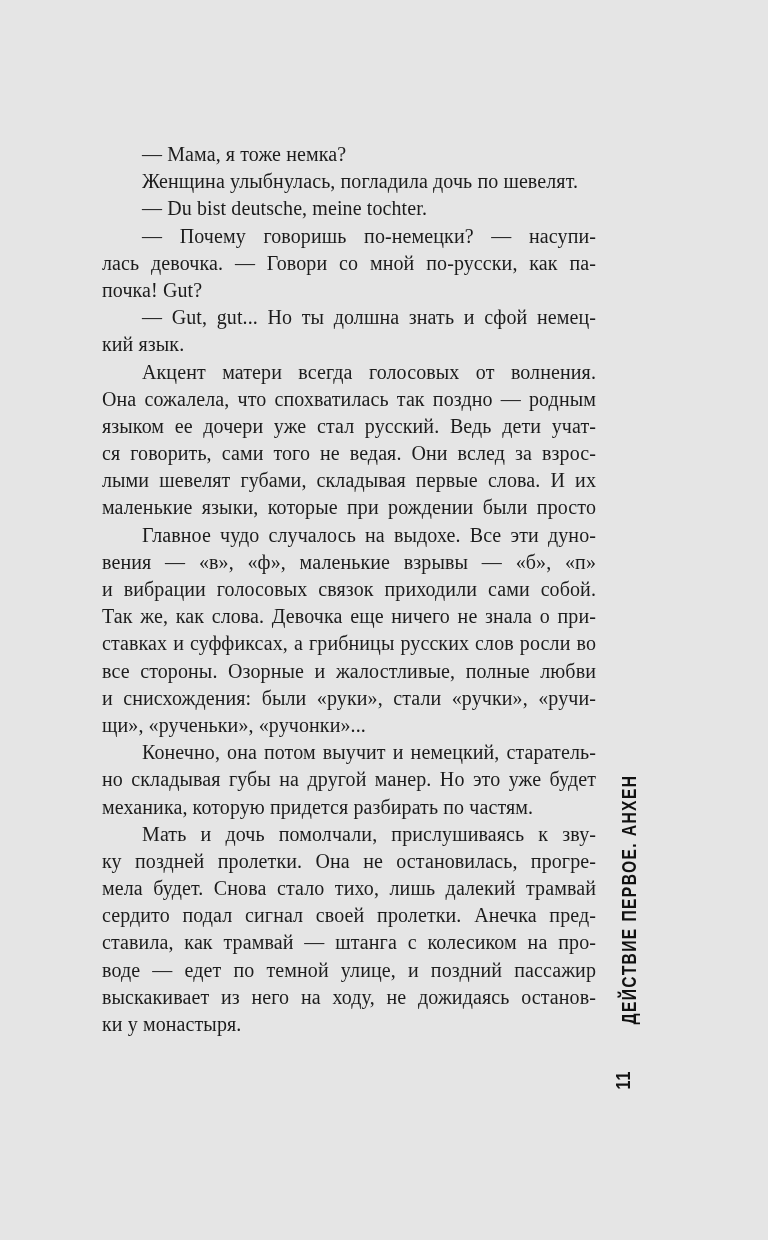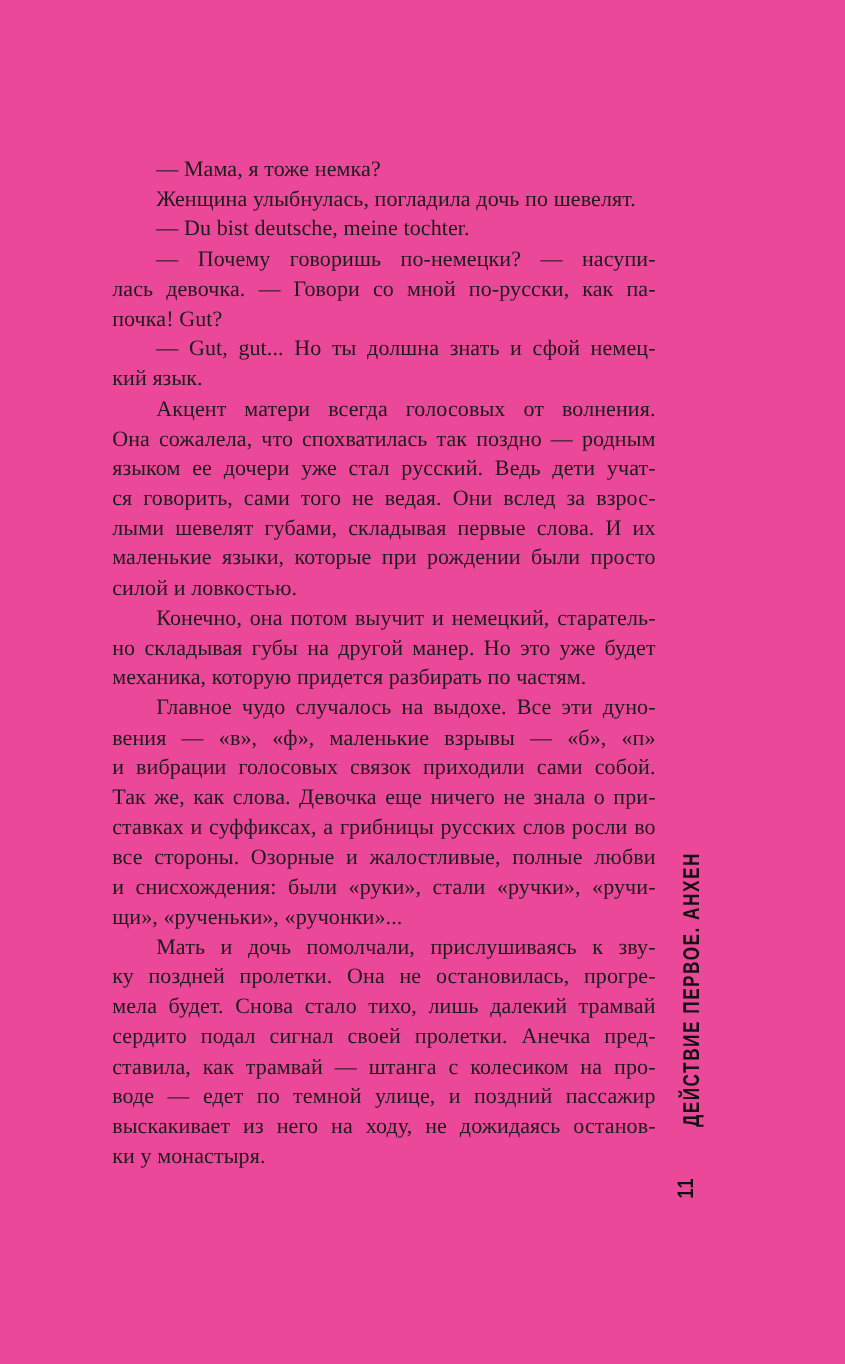--- a/index.html
+++ b/index.html
@@ -1,20 +1,20 @@
 <!DOCTYPE html>
 <html><head>
 <meta charset="utf-8">
 <style>
   html, body { margin: 0; padding: 0; background: #ffffff; }
   .page {
     position: relative;
     width: 768px;
     height: 1240px;
-    background: #ec4899;
+    background: #e5e5e5;
     overflow: hidden;
     font-family: "Liberation Serif", serif;
     color: #1c1c1c;
   }
   .text-block {
     position: absolute;
     left: 102px;
     top: 141px;
     width: 494px;
     font-size: 20px;
@@ -85,36 +85,35 @@
         <div class="line first">— Gut, gut... Но ты долшна знать и сфой немец-</div>
         <div class="line last">кий язык.</div>
       </div>
       <div class="paragraph">
         <div class="line first">Акцент матери всегда голосовых от волнения.</div>
         <div class="line">Она сожалела, что спохватилась так поздно — родным</div>
         <div class="line">языком ее дочери уже стал русский. Ведь дети учат-</div>
         <div class="line">ся говорить, сами того не ведая. Они вслед за взрос-</div>
         <div class="line">лыми шевелят губами, складывая первые слова. И их</div>
         <div class="line">маленькие языки, которые при рождении были просто</div>
-        <div class="line last">силой и ловкостью.</div>
-      </div>
-      <div class="paragraph">
-        <div class="line first">Конечно, она потом выучит и немецкий, старатель-</div>
-        <div class="line">но складывая губы на другой манер. Но это уже будет</div>
-        <div class="line last">механика, которую придется разбирать по частям.</div>
       </div>
       <div class="paragraph">
         <div class="line first">Главное чудо случалось на выдохе. Все эти дуно-</div>
         <div class="line">вения — «в», «ф», маленькие взрывы — «б», «п»</div>
         <div class="line">и вибрации голосовых связок приходили сами собой.</div>
         <div class="line">Так же, как слова. Девочка еще ничего не знала о при-</div>
         <div class="line">ставках и суффиксах, а грибницы русских слов росли во</div>
         <div class="line">все стороны. Озорные и жалостливые, полные любви</div>
         <div class="line">и снисхождения: были «руки», стали «ручки», «ручи-</div>
         <div class="line last">щи», «рученьки», «ручонки»...</div>
+      </div>
+      <div class="paragraph">
+        <div class="line first">Конечно, она потом выучит и немецкий, старатель-</div>
+        <div class="line">но складывая губы на другой манер. Но это уже будет</div>
+        <div class="line last">механика, которую придется разбирать по частям.</div>
       </div>
       <div class="paragraph">
         <div class="line first">Мать и дочь помолчали, прислушиваясь к зву-</div>
         <div class="line">ку поздней пролетки. Она не остановилась, прогре-</div>
         <div class="line">мела будет. Снова стало тихо, лишь далекий трамвай</div>
         <div class="line">сердито подал сигнал своей пролетки. Анечка пред-</div>
         <div class="line">ставила, как трамвай — штанга с колесиком на про-</div>
         <div class="line">воде — едет по темной улице, и поздний пассажир</div>
         <div class="line">выскакивает из него на ходу, не дожидаясь останов-</div>
         <div class="line last">ки у монастыря.</div>

